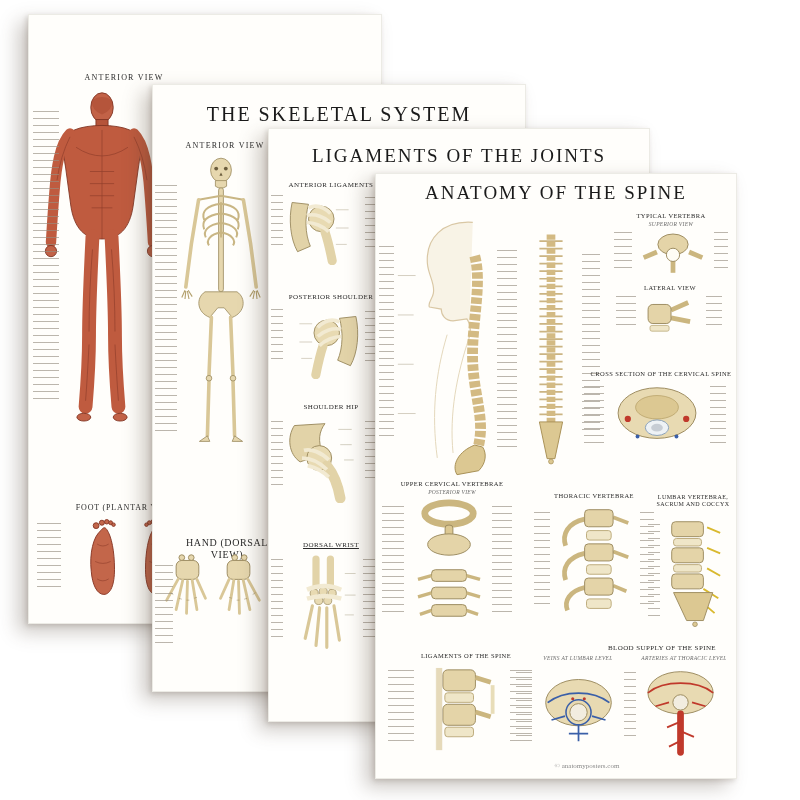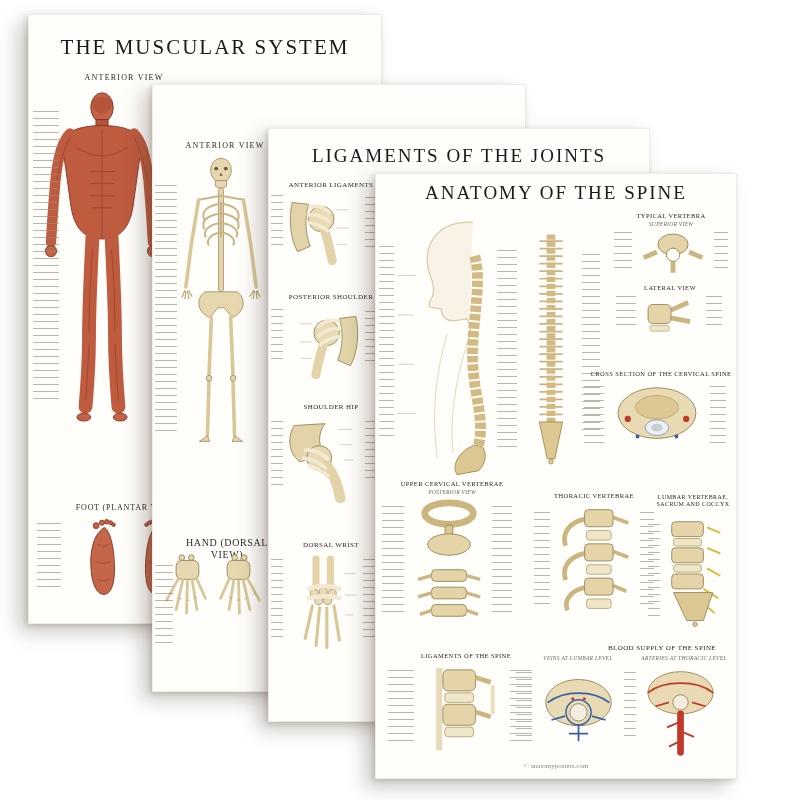--- a/index.html
+++ b/index.html
@@ -14,21 +14,20 @@
   .mt{position:absolute;background-image:repeating-linear-gradient(to bottom,#978f82 0 1px,transparent 1px 7px);opacity:.65;}
   .ftr{position:absolute;left:0;width:100%;text-align:center;color:#8a8a8a;}
   svg{display:block;}
 </style>
 </head>
 <body>
 
 <div class="stage">
 
   <div class="poster" style="left:28px;top:14px;width:352px;height:608px;z-index:1;">
-    <div class="pt" style="top:20px;font-size:21px;">THE MUSCULAR SYSTEM</div>
     <div class="ph" style="top:58px;left:25px;width:140px;font-size:8px;letter-spacing:1.2px;">ANTERIOR VIEW</div>
 
     <svg style="position:absolute;left:8px;top:70px;" width="130" height="346" viewBox="0 0 150 400">
       <g stroke="#7e3322" stroke-width="1">
         <ellipse cx="75" cy="26" rx="13" ry="17" fill="#c26247"></ellipse>
         <rect x="68" y="40" width="14" height="12" fill="#b5543a"></rect>
         <path d="M43,52 C31,58 29,74 33,96 L39,140 C43,166 55,178 75,178 C95,178 107,166 111,140 L117,96 C121,74 119,58 107,52 C91,45 59,45 43,52 Z" fill="#bf5b3f"></path>
         <path d="M38,56 C26,68 22,96 20,124 C18,148 17,166 16,182" stroke="#bf5b3f" stroke-width="12" fill="none" stroke-linecap="round"></path>
         <path d="M112,56 C124,68 128,96 130,124 C132,148 133,166 134,182" stroke="#bf5b3f" stroke-width="12" fill="none" stroke-linecap="round"></path>
         <circle cx="16" cy="192" r="6.5" fill="#c26247"></circle>
@@ -70,20 +69,21 @@
       </g>
       <g stroke="#8a3a28" stroke-width="0.7" fill="none" opacity="0.8">
         <path d="M26,30 Q32,34 38,30 M24,48 Q32,52 40,48 M26,66 Q32,70 38,66"></path>
         <path d="M94,30 Q88,34 82,30 M96,48 Q88,52 80,48 M94,66 Q88,70 82,66"></path>
       </g>
     </svg>
     <div class="mt" style="left:8px;top:508px;width:24px;height:68px;"></div>
   </div>
 
   <div class="poster" style="left:152px;top:84px;width:372px;height:606px;z-index:2;">
+    <div class="pt" style="top:18px;font-size:20px;">THE SKELETAL SYSTEM</div>
     <div class="ph" style="top:56px;left:12px;width:120px;font-size:8px;letter-spacing:1.2px;">ANTERIOR VIEW</div>
 
     <svg style="position:absolute;left:8px;top:66px;" width="120" height="320" viewBox="0 0 150 400">
       <g fill="#e6d7ae" stroke="#9b8a5e" stroke-width="1">
         <ellipse cx="75" cy="24" rx="13" ry="15"></ellipse>
         <path d="M68,37 h14 v7 q-7,5 -14,0 Z"></path>
         <rect x="72" y="46" width="6" height="130" rx="3"></rect>
         <path d="M55,176 C43,184 45,202 61,208 L71,196 h8 L89,208 C105,202 107,184 95,176 Z"></path>
       </g>
       <g fill="#6b5c3c" stroke="none">
@@ -168,21 +168,21 @@
     <svg style="position:absolute;left:12px;top:286px;" width="86" height="88" viewBox="0 0 90 90">
       <path d="M14,10 C6,22 8,40 20,48 L44,40 C38,26 40,16 46,8 Z" fill="#e2d3a8" stroke="#9b8a5e"></path>
       <circle cx="40" cy="44" r="13" fill="#e8dab2" stroke="#9b8a5e"></circle>
       <path d="M48,52 C56,62 60,74 62,86" stroke="#e2d3a8" stroke-width="11" fill="none" stroke-linecap="round"></path>
       <path d="M24,36 C32,34 42,38 50,46 M22,44 C30,44 40,48 48,56 M28,52 C36,54 44,58 50,64" stroke="#f2ead2" stroke-width="4" fill="none"></path>
       <path d="M60,14 h14 M62,30 h12 M66,46 h10" stroke="#b0a890" stroke-width="0.7" opacity="0.8"></path>
     </svg>
     <div class="mt" style="left:2px;top:292px;width:12px;height:64px;"></div>
     <div class="mt" style="left:96px;top:292px;width:12px;height:60px;"></div>
 
-    <div class="ph" style="top:412px;left:14px;width:96px;font-size:7px;">DORSAL WRIST</div>
+    <div class="ph" style="top:412px;left:14px;width:96px;font-size:7px;text-decoration:underline;">DORSAL WRIST</div>
     <svg style="position:absolute;left:20px;top:424px;" width="72" height="104" viewBox="0 0 80 110">
       <path d="M30,4 V34 M46,4 V34" stroke="#e2d3a8" stroke-width="8" stroke-linecap="round"></path>
       <g fill="#e8dab2" stroke="#9b8a5e" stroke-width="0.8">
         <circle cx="28" cy="42" r="4.5"></circle>
           <circle cx="38" cy="40" r="4.5"></circle>
           <circle cx="48" cy="42" r="4.5"></circle>
         <circle cx="33" cy="50" r="4.5"></circle>
           <circle cx="43" cy="50" r="4.5"></circle>
       </g>
       <g stroke="#d9c797" stroke-width="3.5" fill="none" stroke-linecap="round">
@@ -329,16 +329,16 @@
     <svg style="position:absolute;left:264px;top:490px;" width="82" height="96" viewBox="0 0 85 100">
       <ellipse cx="42" cy="30" rx="34" ry="22" fill="#e8dab2" stroke="#9b8a5e"></ellipse>
       <circle cx="42" cy="40" r="8" fill="#f2ede0" stroke="#9b8a5e"></circle>
       <path d="M8,30 C18,22 30,20 42,20 C54,20 66,22 76,30 M16,44 L30,40 M68,44 L54,40" stroke="#c0392b" stroke-width="1.8" fill="none"></path>
       <path d="M42,52 V92" stroke="#c0392b" stroke-width="7" stroke-linecap="round"></path>
       <path d="M42,60 L28,66 M42,70 L56,76 M42,80 L30,86" stroke="#c0392b" stroke-width="2" fill="none"></path>
     </svg>
     <div class="mt" style="left:140px;top:498px;width:16px;height:64px;"></div>
     <div class="mt" style="left:248px;top:498px;width:12px;height:64px;"></div>
 
-    <div class="ftr" style="top:588px;font-size:7px;">© anatomyposters.com</div>
+    <div class="ftr" style="top:588px;font-size:7px;padding-left:31px;">© anatomyposters.com</div>
   </div>
 
 </div>
 
 </body></html>

